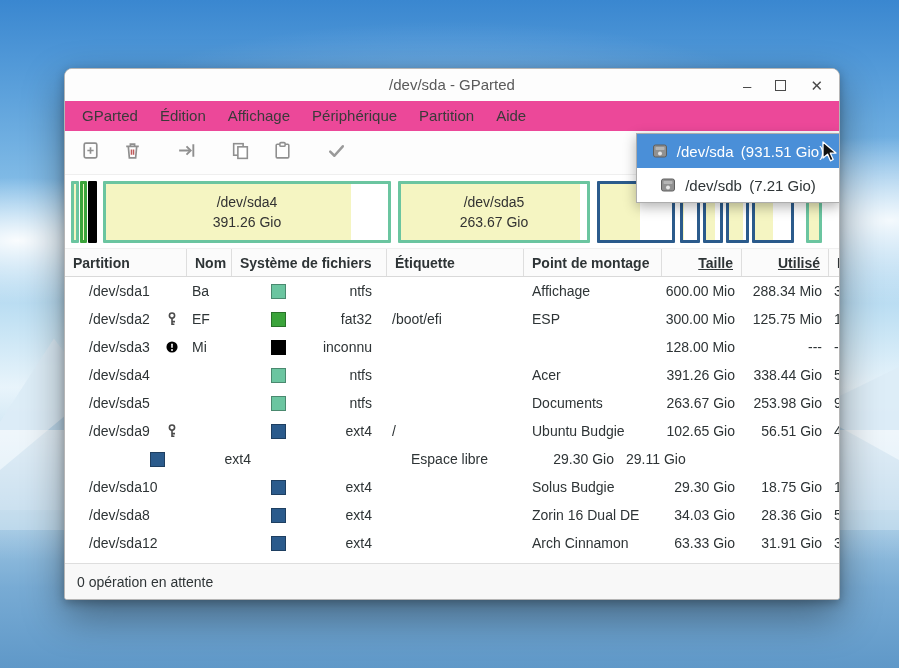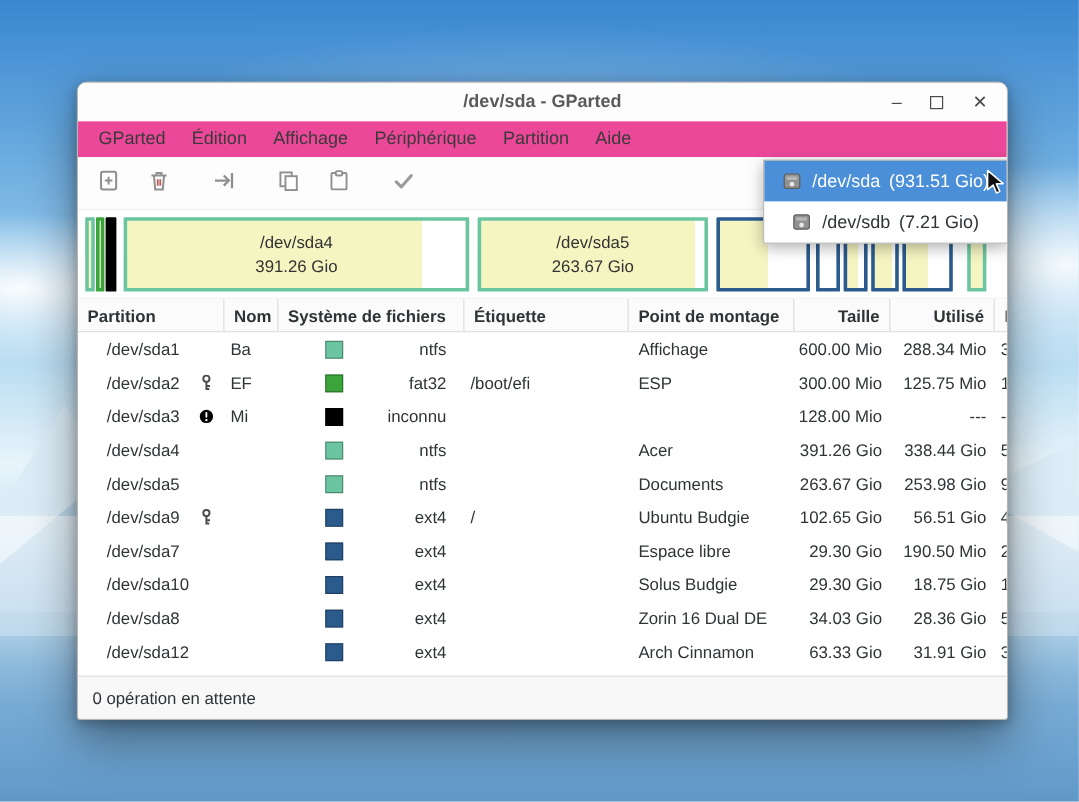--- a/index.html
+++ b/index.html
@@ -22,21 +22,21 @@
           background:linear-gradient(180deg,rgba(255,255,255,.55),rgba(255,255,255,0)); }
 
   
   .window {
     position:absolute; left:64px; top:68px; width:776px; height:532px;
     background:#fff; border:1px solid #b5b5b5; border-radius:8px 8px 3px 3px;
     box-shadow:0 16px 40px rgba(0,0,0,.40), 0 3px 10px rgba(0,0,0,.25);
     display:flex; flex-direction:column; overflow:hidden; z-index:2;
   }
   .titlebar { position:relative; height:32px; flex:none; background:#fdfdfd; }
-  .title { position:absolute; inset:0; text-align:center; line-height:32px; font-size:15px; font-weight:700; color:#5a5a5a; }
+  .title { position:absolute; inset:0; text-align:center; line-height:32px; font-size:15px; font-weight:400; color:#5a5a5a; }
   .controls { position:absolute; right:16px; top:0; height:100%; display:flex; align-items:center; gap:24px; z-index:1; }
   .wc { font-size:15px; color:#4a4a4a; line-height:1; cursor:default; }
   .wc-max { width:11px; height:11px; border:1.5px solid #4a4a4a; display:inline-block; }
 
   .menubar { height:30px; flex:none; display:flex; align-items:center; padding-left:6px; background:#ec4899; }
   .menu-item { padding:0 11px; font-size:15px; color:#3a3a3a; line-height:30px; }
 
   .toolbar { height:44px; flex:none; display:flex; align-items:center; padding-left:10px; gap:12px; background:#fdfdfd; border-bottom:1px solid #efefef; }
   .tool-btn { width:30px; height:30px; display:flex; align-items:center; justify-content:center; border-radius:4px; }
   .tool-btn.grp { margin-left:12px; }
@@ -45,21 +45,21 @@
   
   .partbar { height:74px; flex:none; padding:6px 6px; background:#fff; border-bottom:1px solid #f0f0f0; }
   .bar-row { display:flex; height:62px; align-items:stretch; }
   .seg { border:3px solid #888; border-radius:1px; display:flex; flex-direction:column; align-items:center; justify-content:center; overflow:hidden; flex:none; }
   .seg-l1, .seg-l2 { font-size:14px; color:#323232; line-height:1.45; white-space:nowrap; }
 
   
   .thead { height:28px; flex:none; display:flex; align-items:center; background:#fbfbfb; border-bottom:1px solid #d9d9d9; font-weight:700; font-size:14px; color:#2e3436; overflow:hidden; }
   .hcell { height:100%; display:flex; align-items:center; padding:0 8px; flex:none; border-left:1px solid #dedede; }
   .hcell:first-child { border-left:none; }
-  .hcell.right { justify-content:flex-end; }
+  .hcell.right { justify-content:flex-end;text-decoration:underline; }
 
   .tbody { flex:1 1 auto; overflow:hidden; background:#fff; }
   .trow { height:28px; display:flex; align-items:center; font-size:14px; color:#2e3436; }
   .cell { height:100%; display:flex; align-items:center; padding:0 6px; flex:none; overflow:hidden; white-space:nowrap; }
 
   .c-part { width:121px; }
   .c-nom  { width:45px; }
   .c-fs   { width:155px; }
   .c-mnt  { width:138px; }
   .c-lbl  { width:137px; padding-left:8px; }
@@ -287,32 +287,28 @@
           <span class="swatch" style="background: rgb(43, 91, 140);"></span>
           <span class="fsname">ext4</span>
         </div>
         <div class="cell c-mnt">/</div>
         <div class="cell c-lbl">Ubuntu Budgie</div>
         <div class="cell c-size right">102.65 Gio</div>
         <div class="cell c-used right">56.51 Gio</div>
         <div class="cell c-free">46.14 Gio</div>
       </div>
       <div class="trow">
-        <div class="cell c-part">
-          <span class="pname">/dev/sda7</span>
-        </div>
         <div class="cell c-nom"></div>
         <div class="cell c-fs">
           <span class="swatch" style="background: rgb(43, 91, 140);"></span>
           <span class="fsname">ext4</span>
         </div>
         <div class="cell c-mnt"></div>
         <div class="cell c-lbl">Espace libre</div>
         <div class="cell c-size right">29.30 Gio</div>
-        <div class="cell c-used right">190.50 Mio</div>
         <div class="cell c-free">29.11 Gio</div>
       </div>
       <div class="trow">
         <div class="cell c-part">
           <span class="pname">/dev/sda10</span>
         </div>
         <div class="cell c-nom"></div>
         <div class="cell c-fs">
           <span class="swatch" style="background: rgb(43, 91, 140);"></span>
           <span class="fsname">ext4</span>

